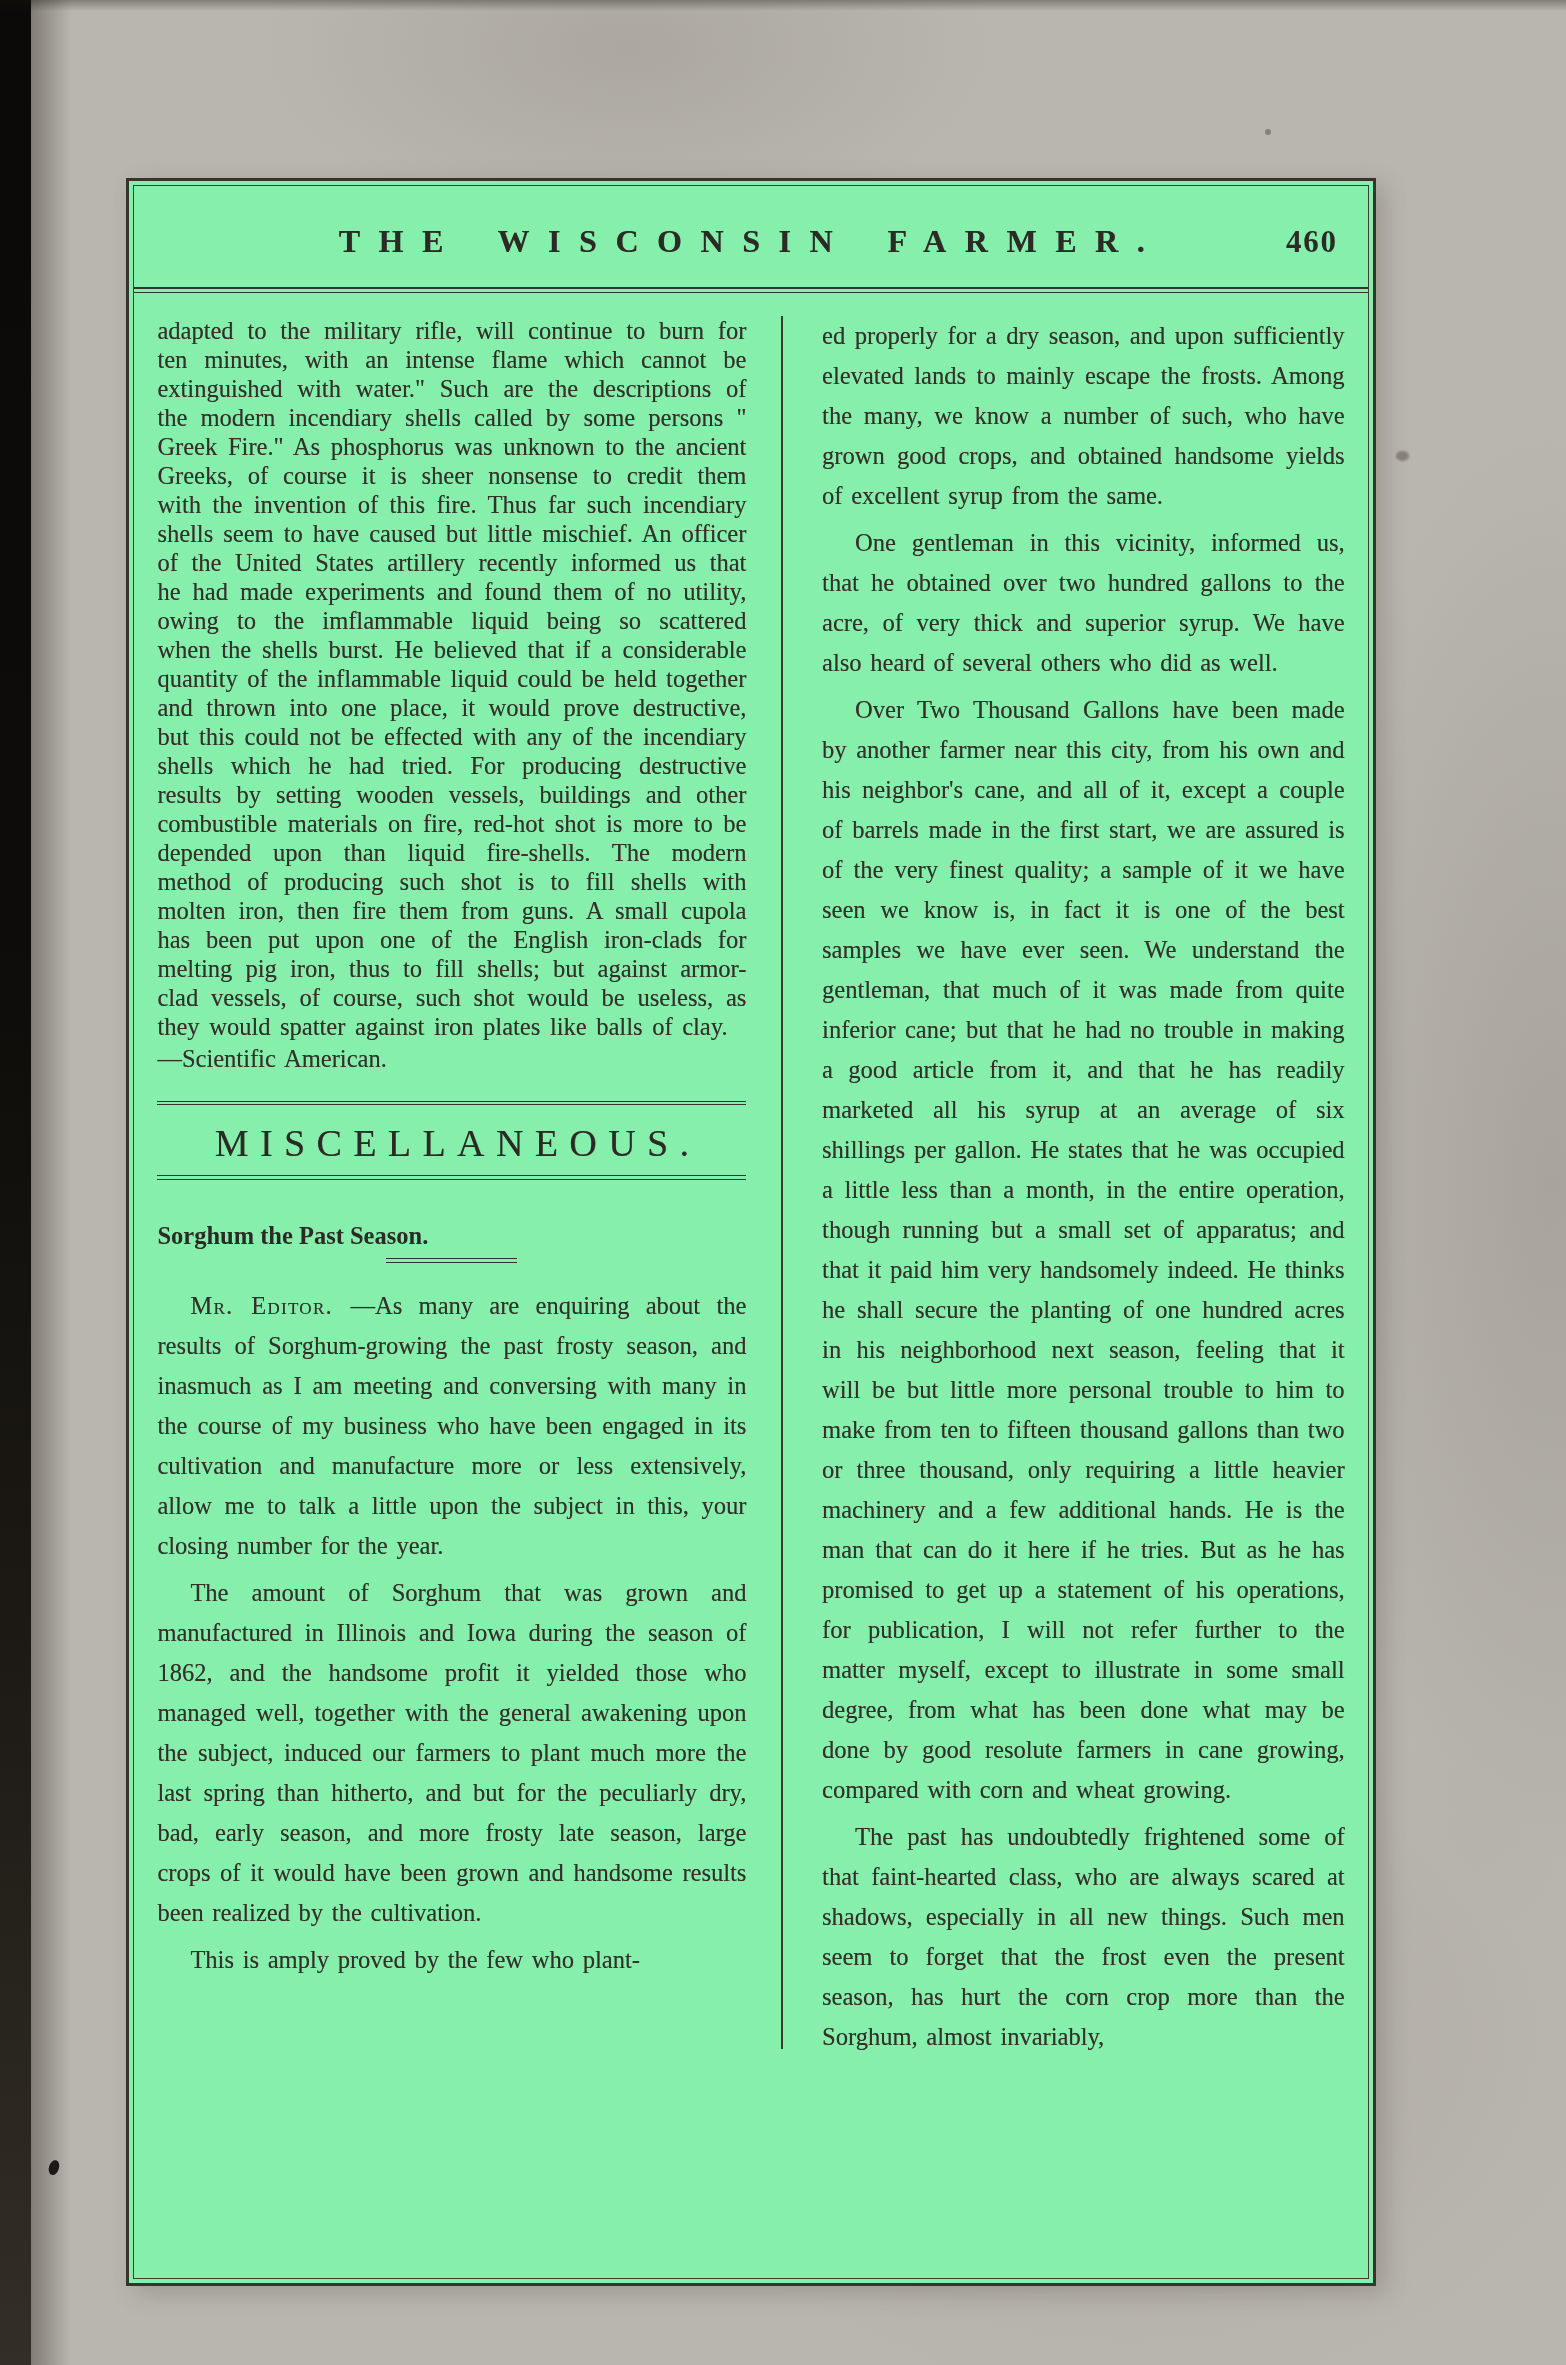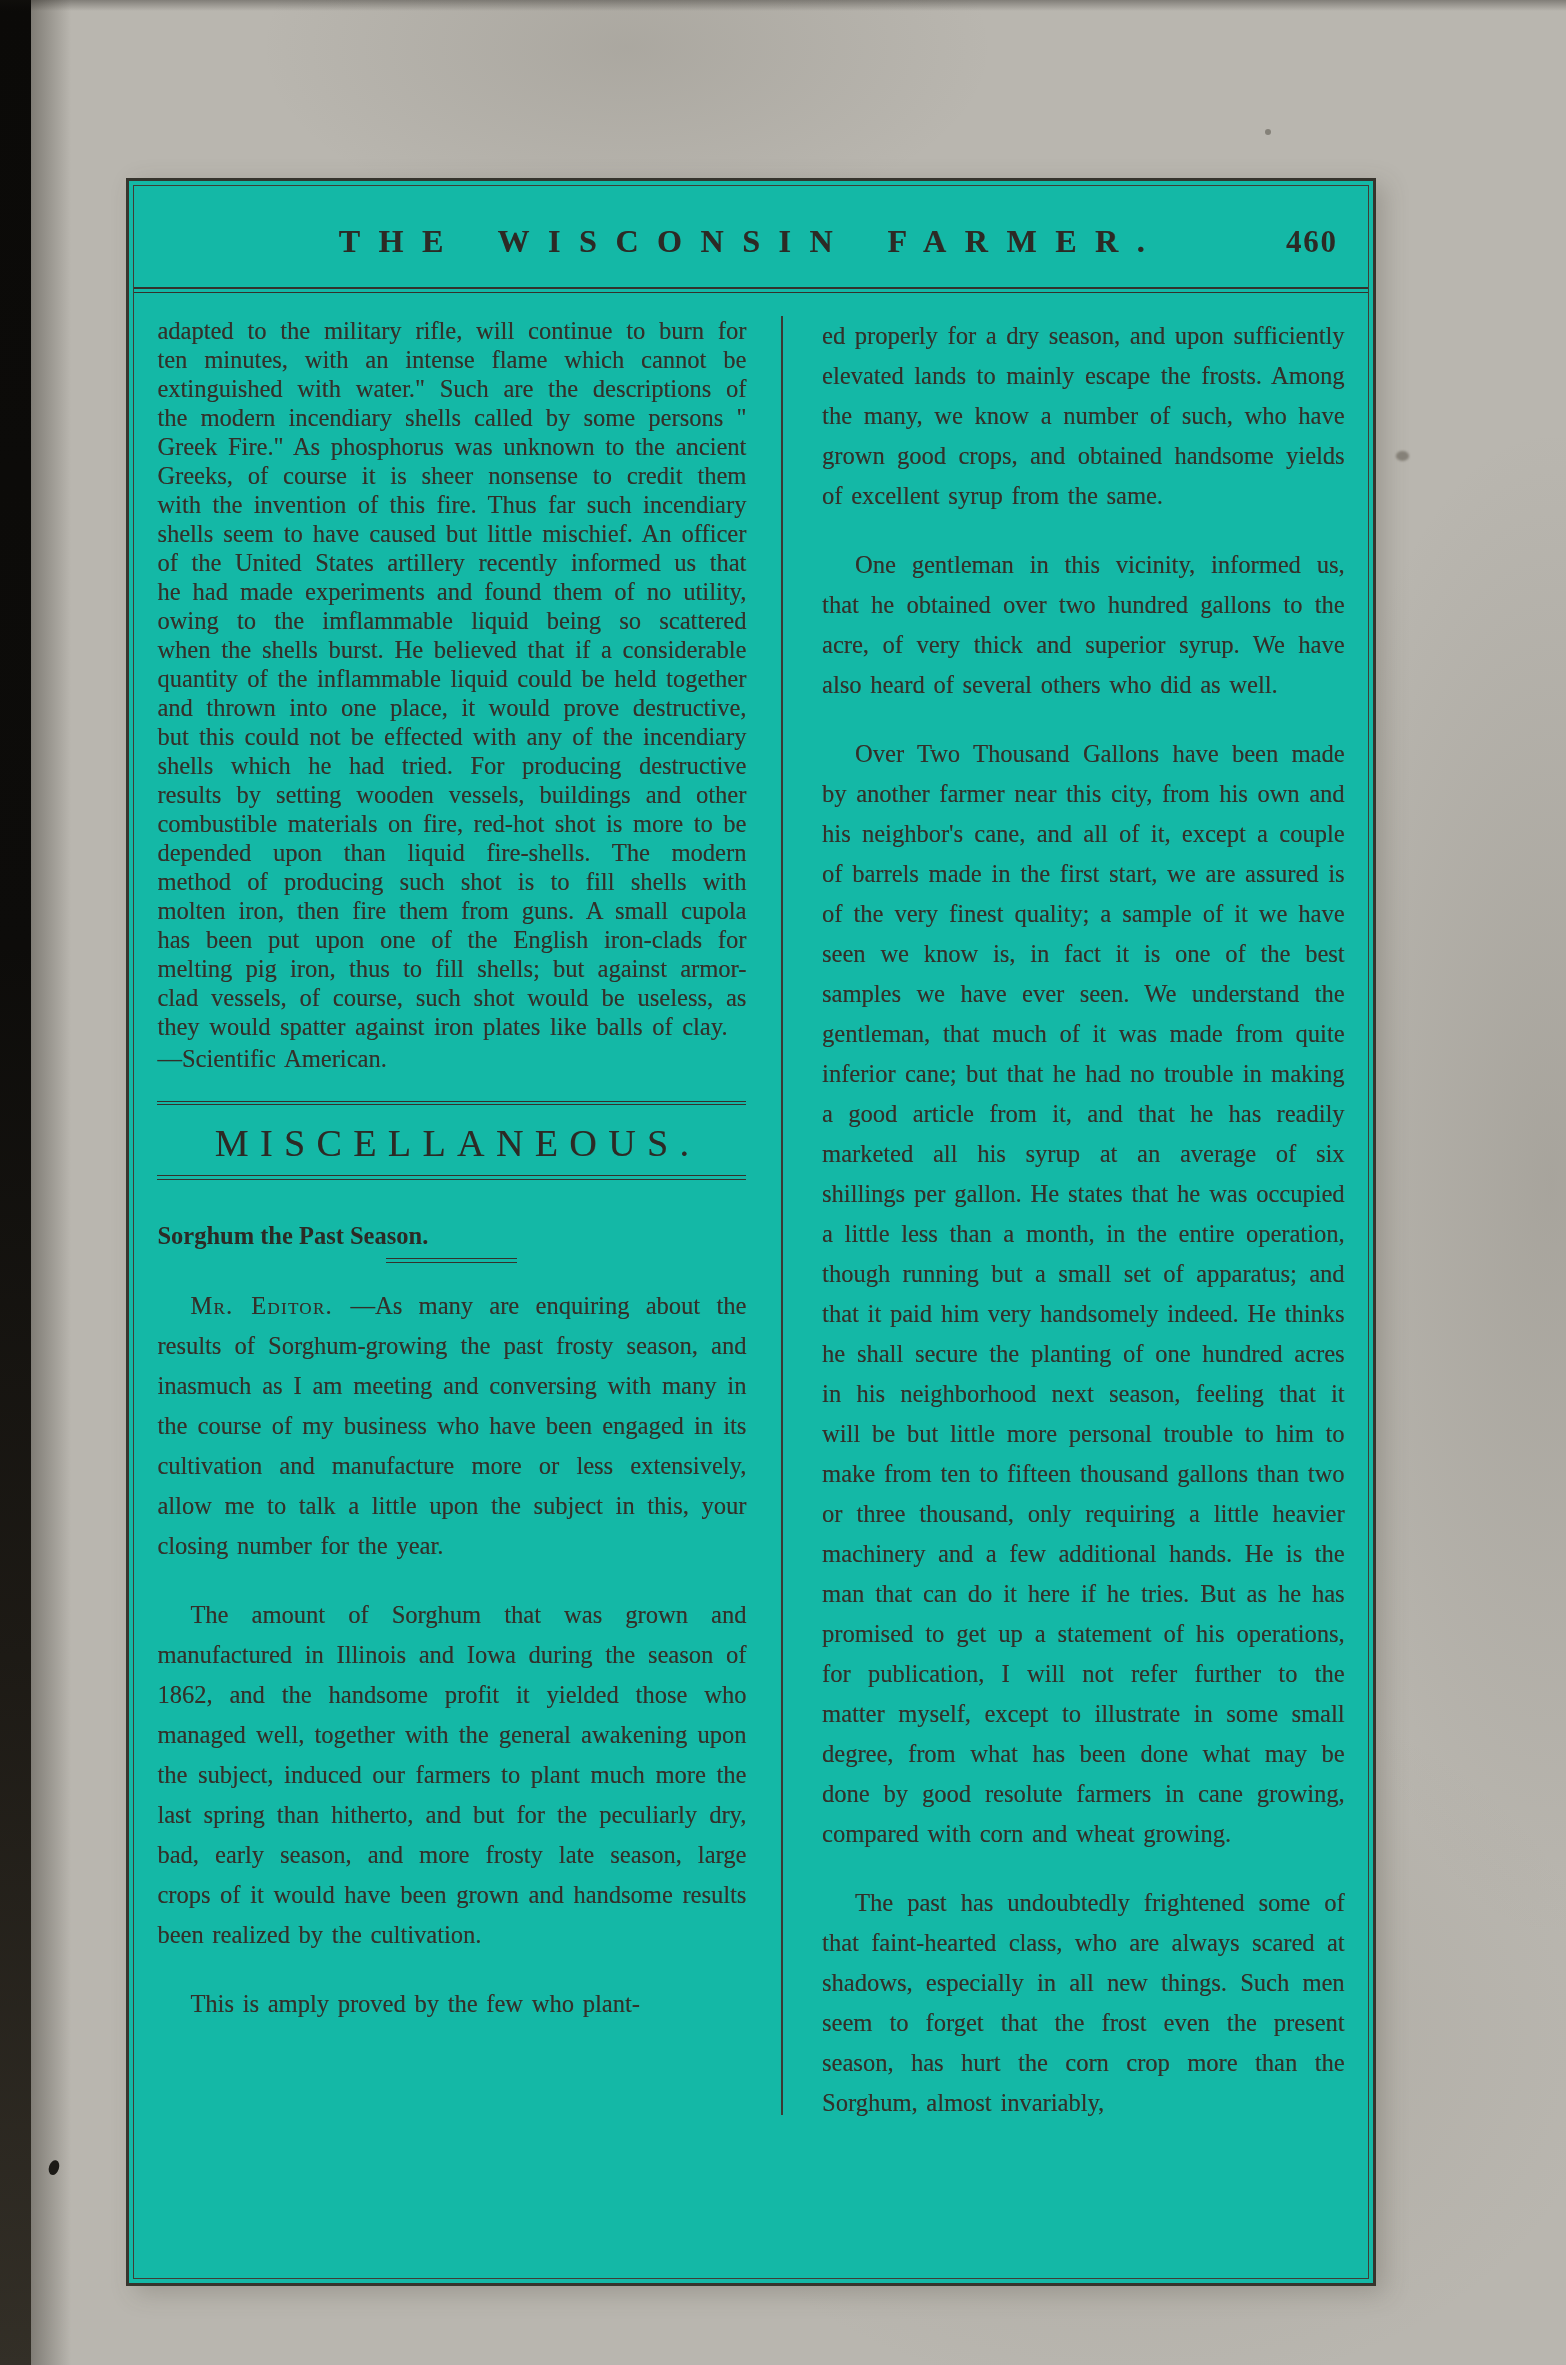--- a/index.html
+++ b/index.html
@@ -28,21 +28,21 @@
   .speck-1 { position:absolute; left:49px; top:2160px; width:9.6px; height:15px;
     background:#1c1a16; border-radius:50%; transform:rotate(18deg); }
   .speck-2 { position:absolute; left:1396px; top:451px; width:13px; height:9.6px;
     background:rgba(95,90,79,0.55); border-radius:50%; filter:blur(0.9px); }
   .speck-3 { position:absolute; left:1265px; top:129px; width:6.1px; height:6.1px;
     background:rgba(80,76,66,0.5); border-radius:50%; }
 
   
   .page-frame {
     position:absolute; left:126px; top:178px; width:1250px; height:2108px;
-    border:3.5px solid #36342d; background:#14b8a6;
+    border:3.5px solid #36342d; background:#86efac;
     box-shadow: 8.7px 7px 23px rgba(70,66,56,0.25);
   }
   .frame-inner {
     position:absolute; inset:4.4px;
     border:1.7px solid #403d35;
     padding:0 23px 26px 23px;
     overflow:hidden;
   }
 
   
@@ -70,21 +70,21 @@
   .col-divider { flex:none; width:1.7px; background:#3c3a33; margin:0 23px 8.7px 19px; }
   .col-right { flex:1; min-width:0; }
 
   
   .article p {
     text-align:justify;
     text-shadow:0.2px 0.2px 0.3px rgba(60,56,48,0.5);
   }
   .dense p { font-size:24.5px; line-height:29px; word-spacing:3.5px; }
   .loose p { font-size:24.5px; line-height:40px; word-spacing:2.6px; }
-  .loose p + p { margin-top:29px; }
+  .loose p + p { margin-top:7px; }
   .dense p + p { margin-top:2.6px; }
   p.indent { text-indent:33px; }
   .italic { }
   .smallcaps { font-variant:small-caps; letter-spacing:1.3px; }
 
   
   .section-block { margin-top:28px; }
   .section-heading {
     font-size:38px; font-weight:normal; color:#2c2a25;
     letter-spacing:0.30em; text-indent:0.30em; text-align:center;

